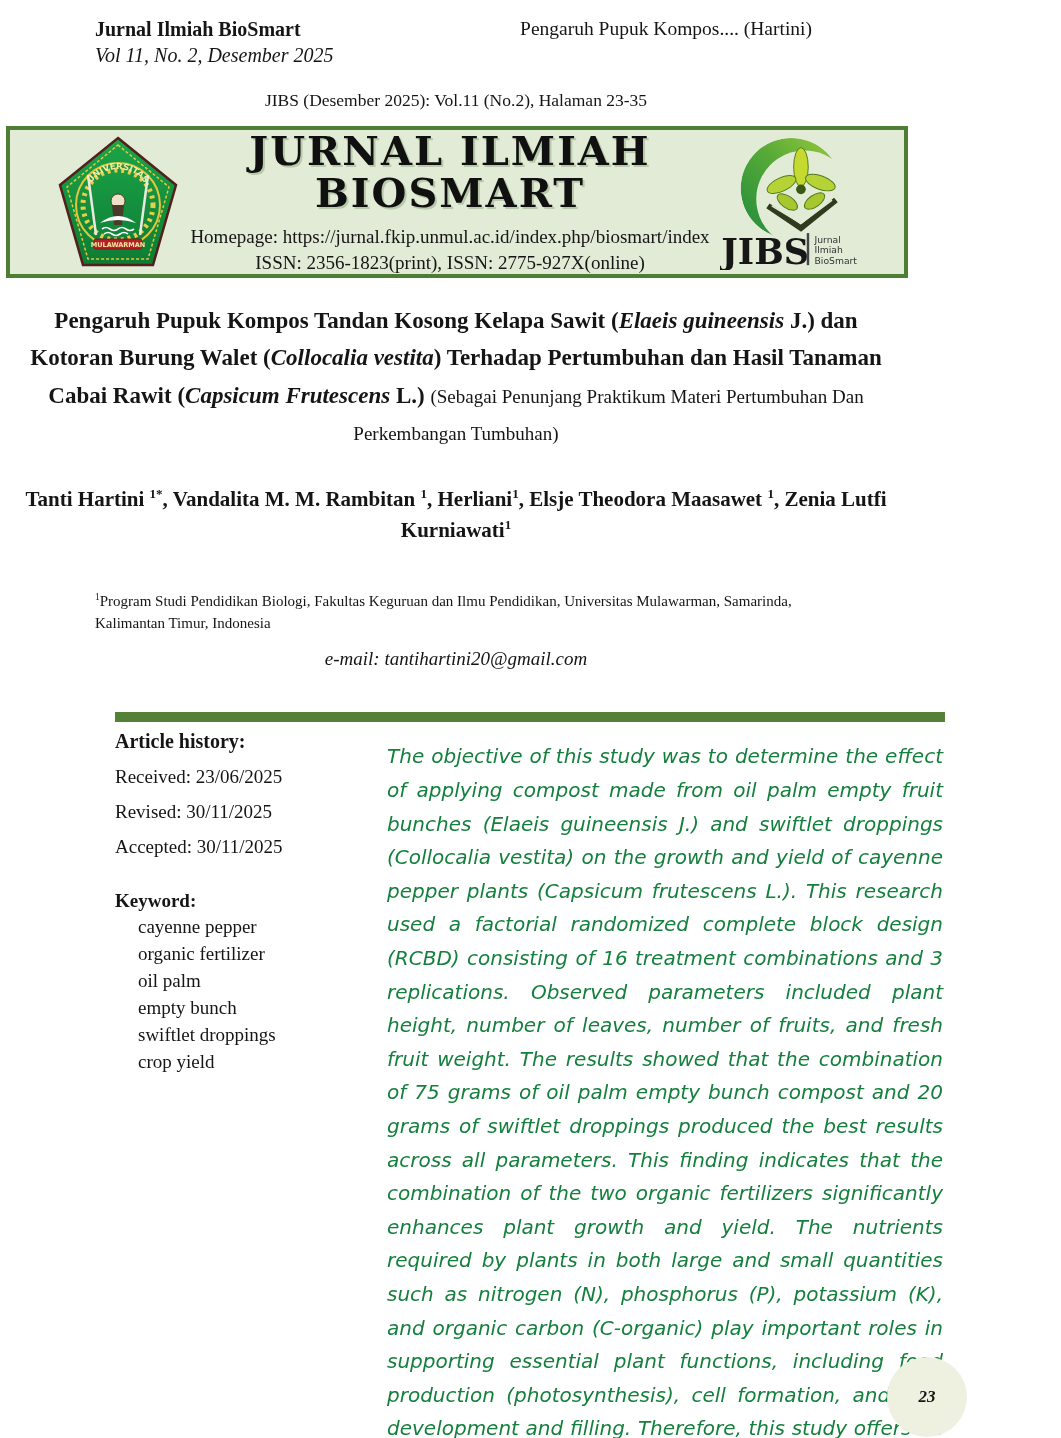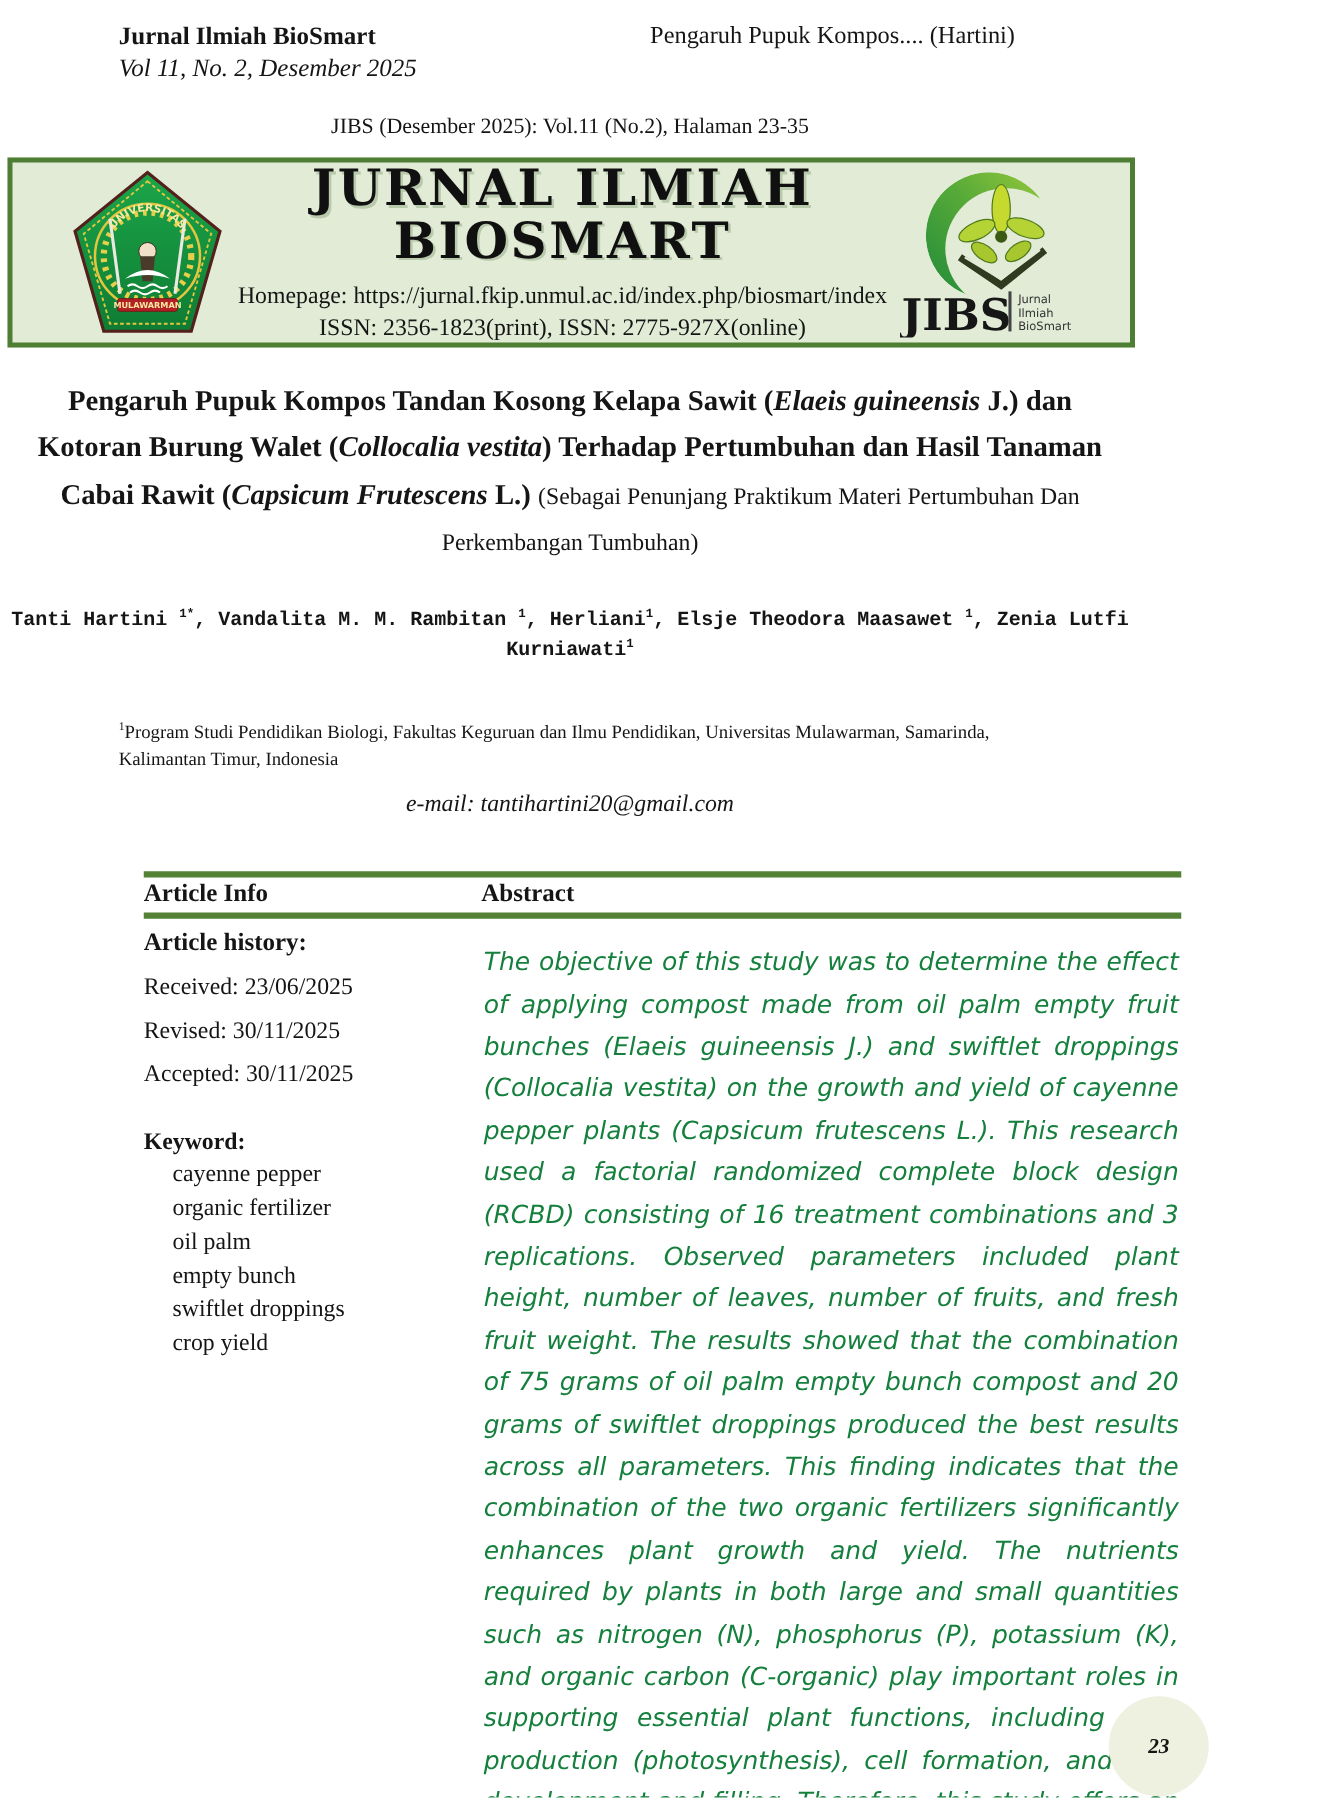--- a/index.html
+++ b/index.html
@@ -47,21 +47,21 @@
 
   
   .article-title{
     width:890px;margin:24px auto 0;text-align:center;
     font-size:23px;font-weight:bold;line-height:1.63;
   }
   .article-title .it{font-style:italic;}
   .article-title .sub{font-size:19px;font-weight:normal;}
   .authors{
     width:900px;margin:32px auto 0;text-align:center;
-    font-size:16px;font-weight:bold;line-height:1.5;font-family:Liberation Mono, monospace;
+    font-size:21px;font-weight:bold;line-height:1.5;
   }
   sup{font-size:62%;line-height:0;}
   .affiliation{margin:44px 110px 0 95px;font-size:15px;line-height:1.45;}
   .email{ text-align:center;font-style:italic;font-size:19px;margin-top:14px;}
 
   
   .info-table{margin:42px 0 0 115px;width:830px;}
   .rule{height:5px;background:var(--rule-green);}
   .head-row{display:flex;padding:2px 0 3px;}
   .col-left{width:270px;flex:0 0 auto;}
@@ -171,24 +171,20 @@
   <h1 class="article-title"><span>Pengaruh Pupuk Kompos Tandan Kosong Kelapa Sawit (</span><span class="it">Elaeis guineensis</span><span> J.) dan Kotoran Burung Walet (</span><span class="it">Collocalia vestita</span><span>) Terhadap Pertumbuhan dan Hasil Tanaman Cabai Rawit (</span><span class="it">Capsicum Frutescens</span><span> L.) </span><span class="sub">(Sebagai Penunjang Praktikum Materi Pertumbuhan Dan Perkembangan Tumbuhan)</span></h1>
 
   <div class="authors"><span>Tanti Hartini </span><sup>1*</sup><span>, Vandalita M. M. Rambitan </span><sup>1</sup><span>, Herliani</span><sup>1</sup><span>, Elsje Theodora Maasawet </span><sup>1</sup><span>, Zenia Lutfi Kurniawati</span><sup>1</sup></div>
 
   <div class="affiliation"><sup>1</sup><span>Program Studi Pendidikan Biologi, Fakultas Keguruan dan Ilmu Pendidikan, Universitas Mulawarman, Samarinda, Kalimantan Timur, Indonesia</span></div>
 
   <div class="email">e-mail: tantihartini20@gmail.com</div>
 
   <section class="info-table">
     <div class="rule"></div>
-    <div class="head-row">
-      <div class="col-left">Article Info</div>
-      <div class="col-right">Abstract</div>
-    </div>
     <div class="rule"></div>
     <div class="body-row">
       <div class="col-left">
         <div class="history-heading">Article history:</div>
         <div class="history-line">Received: 23/06/2025</div>
         <div class="history-line">Revised: 30/11/2025</div>
         <div class="history-line">Accepted: 30/11/2025</div>
         <div class="keyword-heading">Keyword:</div>
         <div class="keyword-list">
             <div>cayenne pepper</div>

